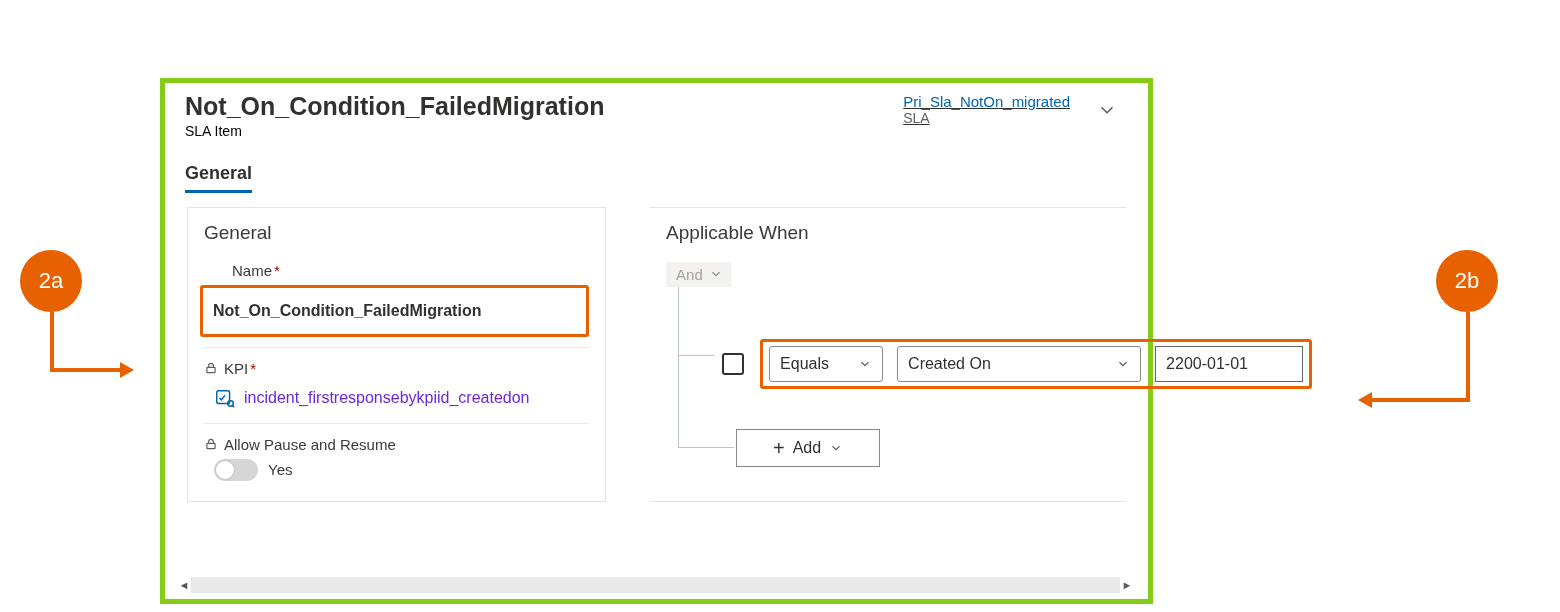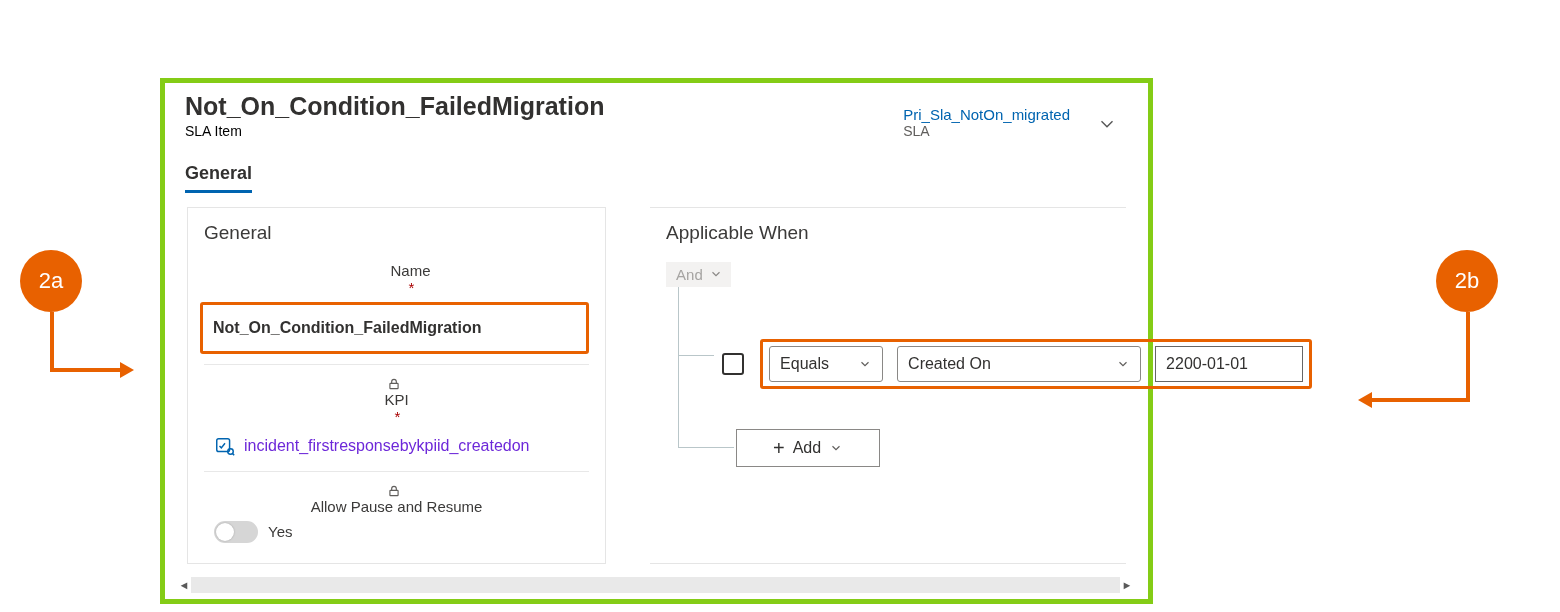--- a/index.html
+++ b/index.html
@@ -23,38 +23,38 @@
     border:5px solid #84cc16;
     background:#fff;
     margin-left:42px;
   }
 
   
   .hdr { padding:10px 20px 0 20px; display:flex; }
   .hdr-left { flex:1; }
   .hdr-title { font-size:25px; font-weight:600; line-height:1.1; }
   .hdr-sub { font-size:14px; color:#000000; margin-top:2px; }
-  .hdr-right { text-align:left; padding-right:10px; display:flex; align-items:flex-end; }
+  .hdr-right { text-align:left; padding-right:10px; display:flex; align-items:flex-start;text-decoration:underline; }
   .hdr-right-inner { margin-right:26px; }
   .sla-link { color:#0064b0; font-size:15px; font-weight:400; }
   .sla-label { font-size:14px; color:#605e5c; }
   .chev-big { margin-top:6px; }
 
   
   .tabs { padding:24px 20px 0 20px; }
   .tab { display:inline-block; font-size:18px; font-weight:600; padding-bottom:6px; border-bottom:3px solid #0064b0; }
 
   
   .panels { display:flex; padding:14px 22px 0 22px; gap:44px; }
   .panel-l { width:492px; border:1px solid #e5e5e5; padding:14px 16px 20px 16px; }
   .panel-r { width:560px; border-top:1px solid #e5e5e5; border-bottom:1px solid #e5e5e5; padding:14px 16px 12px 16px; }
 
   .sect-title { font-size:19px; color:#3b3a39; margin-bottom:18px; }
 
-  .field-label { font-size:15px; color:#3b3a39; display:flex; align-items:center;flex-direction:column; }
+  .field-label { font-size:15px; color:#3b3a39; display:flex; align-items:center; }
   .req { color:#a80000; margin-left:2px; }
   .name-value { font-size:16px; font-weight:600; padding:14px 0 14px 10px; }
   .name-box { border:3px solid #e86100; border-radius:3px; margin:6px 0 10px -4px; }
   .divider { border-bottom:1px solid #e8e8e8; margin:0 0 12px 0; }
 
   .lock-icon { width:14px; height:14px; margin-right:6px; display:inline-flex; }
 
   .kpi-link-row { display:flex; align-items:center; padding:10px 0 14px 10px; font-size:16px; }
   .kpi-link { color:#6d28d9; }
   .kpi-icon { margin-right:8px; display:inline-flex; }

